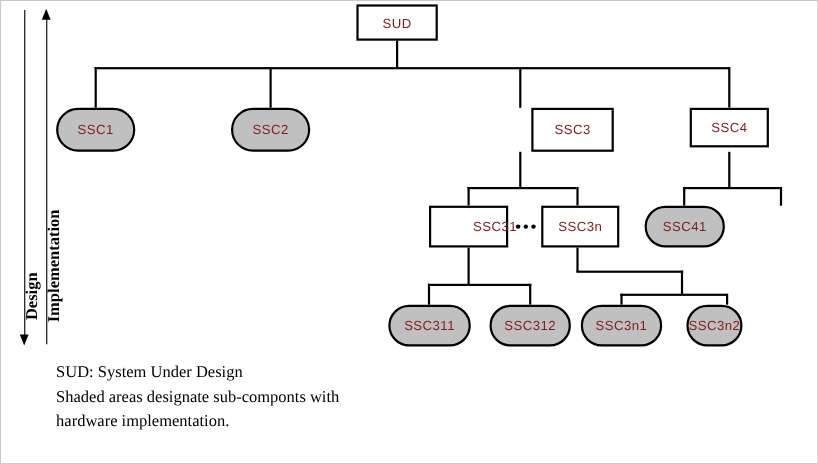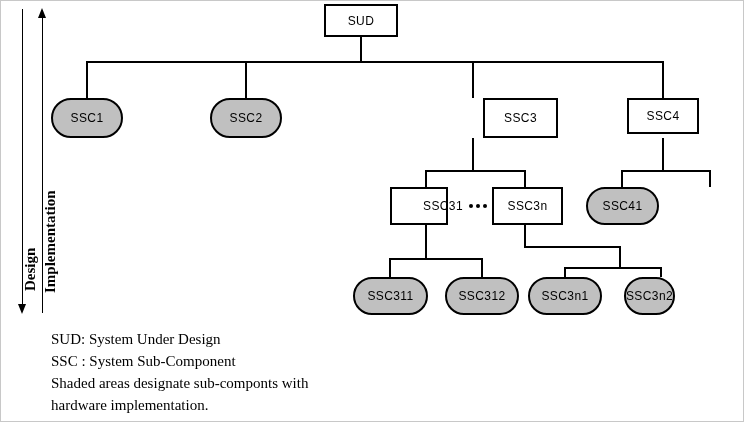--- a/index.html
+++ b/index.html
@@ -25,21 +25,21 @@
     position: absolute;
     box-sizing: border-box;
     border: 2px solid #000000;
     background: #ffffff;
     display: flex;
     align-items: center;
     justify-content: center;
     font-family: "Liberation Sans", sans-serif;
     font-size: 12px;
     letter-spacing: 0.4px;
-    color: #000000;
+    color: #7f1d1d;
     white-space: nowrap;
   }
   .node.shaded {
     background: #c0c0c0;
     border-radius: 20px;
   }
 
   .hline {
     position: absolute;
     height: 0;
@@ -159,21 +159,21 @@
   <div class="vline" style="left:471px; top:137px; height:33px;"></div>
   <div class="hline" style="left:424px; top:169px; width:99px;"></div>
   <div class="vline" style="left:424px; top:169px; height:17px;"></div>
   <div class="vline" style="left:523px; top:169px; height:17px;"></div>
 
   <div class="vline" style="left:661px; top:137px; height:33px;"></div>
   <div class="hline" style="left:620px; top:169px; width:88px;"></div>
   <div class="vline" style="left:620px; top:169px; height:17px;"></div>
   <div class="vline" style="left:708px; top:169px; height:17px;"></div>
 
-  <div class="node" style="left:389px; top:186px; width:58px; height:38px;padding-left:48px;">
+  <div class="node" style="left:389px; top:186px; width:72px; height:38px;padding-left:48px;">
     <span>SSC31</span>
   </div>
 
   <div class="ellipsis" style="left:468px; top:203px;">
     <span></span>
       <span></span>
       <span></span>
   </div>
 
   <div class="node" style="left:491px; top:186px; width:71px; height:38px;">
@@ -208,18 +208,17 @@
   <div class="node shaded" style="left:527px; top:276px; width:74px; height:38px;">
     <span>SSC3n1</span>
   </div>
 
   <div class="node shaded" style="left:623px; top:276px; width:51px; height:38px;">
     <span>SSC3n2</span>
   </div>
 
   <div id="legend">
     <div>SUD: System Under Design</div>
-    <div>SSC : System Sub-Component</div>
     <div>Shaded areas designate sub-componts with</div>
     <div>hardware implementation.</div>
   </div>
 
 </div>
 
 </body></html>

